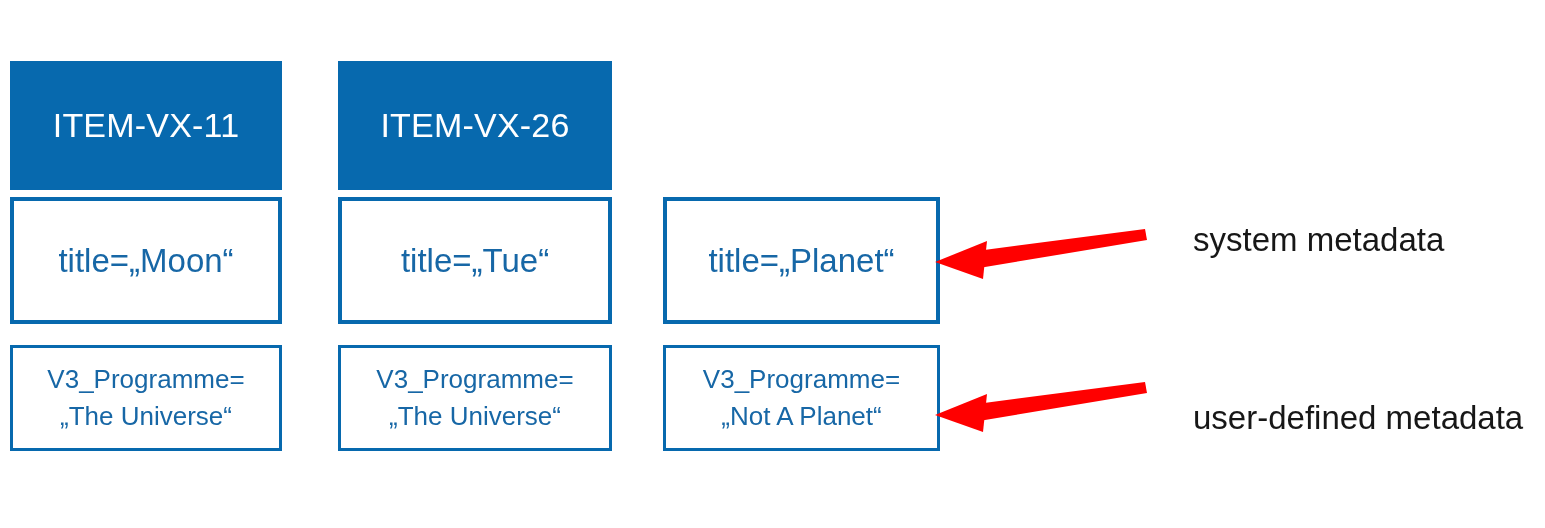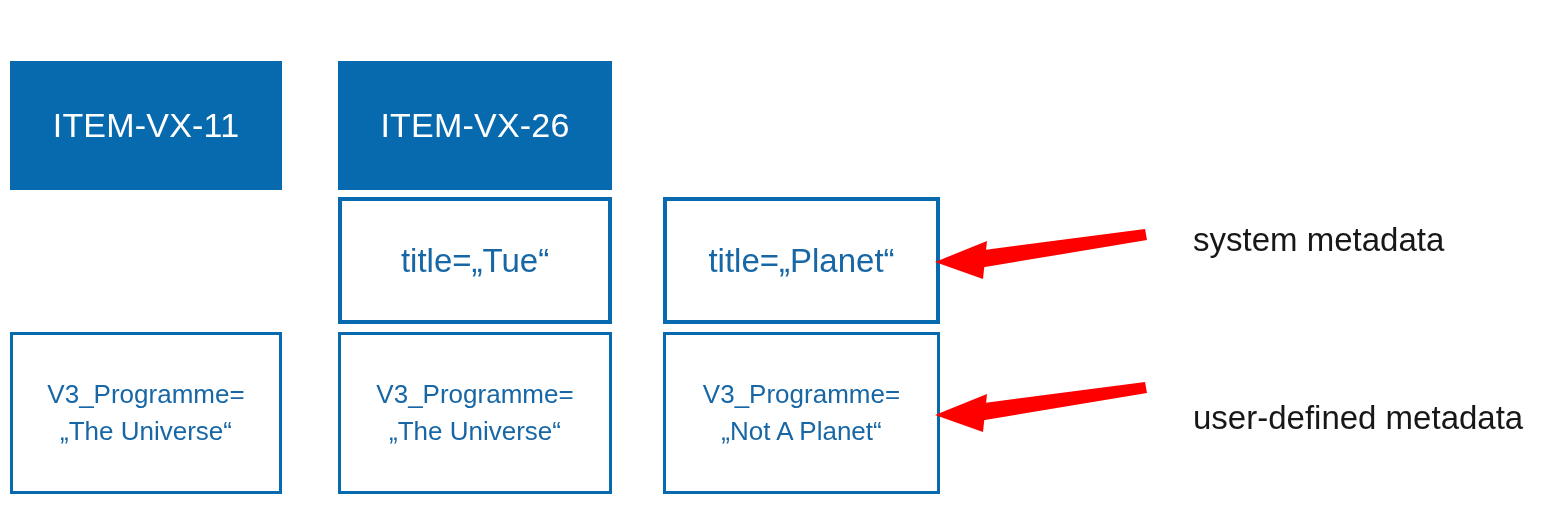--- a/index.html
+++ b/index.html
@@ -57,22 +57,22 @@
     color: #1767A6;
     font-size: 33px;
     font-weight: 400;
     line-height: 1.15;
     white-space: nowrap;
   }
 
   
   .usr-card {
     position: absolute;
-    top: 332px;
-    height: 162px;
+    top: 345px;
+    height: 106px;
     background: #ffffff;
     border: 3px solid #0769AE;
     box-sizing: border-box;
     display: flex;
     align-items: center;
     justify-content: center;
   }
   .usr-card .usr-label {
     color: #1767A6;
     font-size: 26px;
@@ -114,20 +114,23 @@
 </style>
 </head>
 <body>
 
 <div id="stage">
 
   <div class="hdr-card col-1">
     <span class="hdr-label">ITEM-VX-11</span>
   </div>
 
+  <div class="sys-card col-1">
+    <span class="sys-label">title=„Moon“</span>
+  </div>
 
   <div class="usr-card col-1">
     <span class="usr-label">V3_Programme=
 „The Universe“</span>
   </div>
 
   <div class="hdr-card col-2">
     <span class="hdr-label">ITEM-VX-26</span>
   </div>
 

